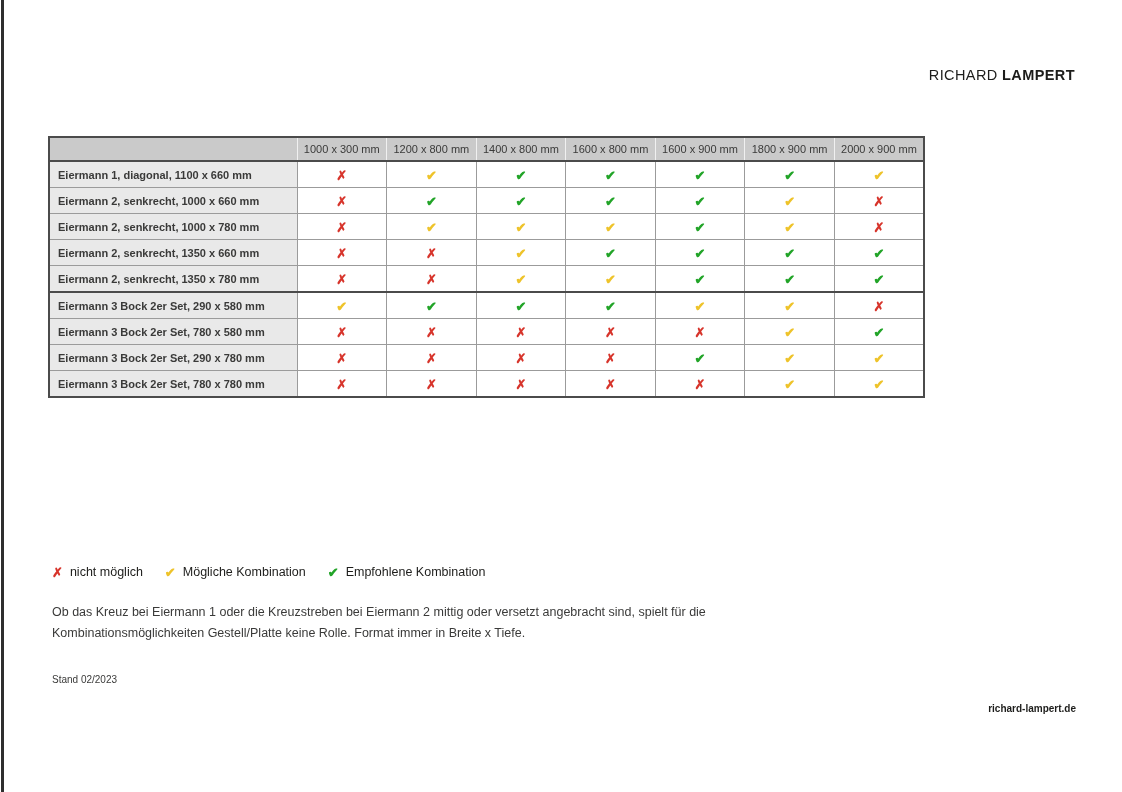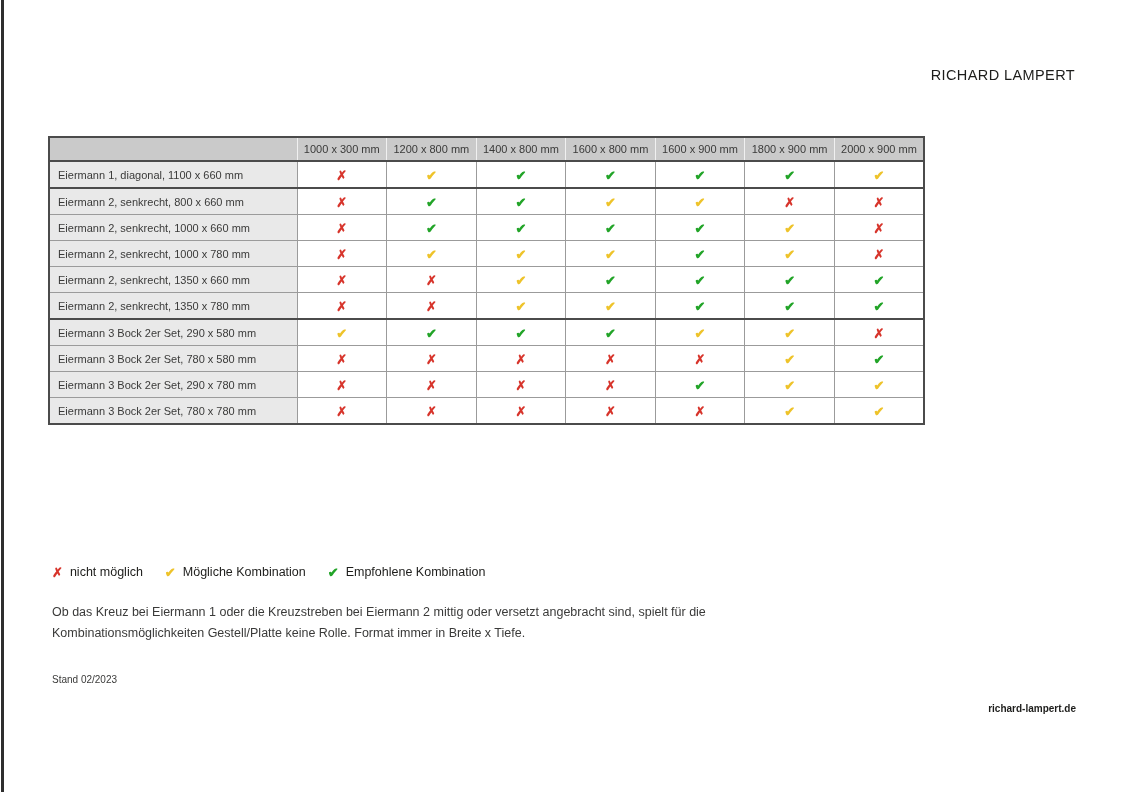--- a/index.html
+++ b/index.html
@@ -12,21 +12,21 @@
     overflow:hidden;
   }
   .edge-mark{
     position:absolute;left:1px;top:0;width:3px;height:792px;
     background:#2e2e2e;
   }
   .brand{
     position:absolute;top:67px;right:47px;
     font-size:14.5px;letter-spacing:.4px;color:#1d1d1b;
   }
-  .brand .b{font-weight:normal;margin-top:24px;}
+  .brand .b{font-weight:bold;margin-top:24px;}
   .title{
     position:absolute;left:48px;top:92px;width:877px;margin:0;
     text-align:center;font-size:13.5px;font-weight:bold;color:#1d1d1b;
   }
   .matrix{position:absolute;left:48px;top:136px;}
   table.grid{
     border-collapse:collapse;table-layout:fixed;width:877px;
     border:2px solid #4b4b4b;
   }
   table.grid th{
@@ -36,21 +36,21 @@
     border-left:1px solid #f0f0f0;
     border-bottom:2px solid #4b4b4b;
     white-space:nowrap;overflow:hidden;
   }
   table.grid th.corner{border-left:none;}
   table.grid td{
     height:25px;border:1px solid #9b9b9b;padding:0;
   }
   table.grid td.label{
     background:#e9e9e9;font-size:11px;color:#3a3a39;
-    padding-left:8px;white-space:nowrap;overflow:hidden;
+    padding-left:8px;white-space:nowrap;overflow:hidden;font-weight:bold;
   }
   table.grid td.mark{background:#ffffff;text-align:center;}
   table.grid td.mark span{font-size:13px;font-weight:bold;line-height:1;}
   table.grid tr.group-start td{border-top:2px solid #4b4b4b;}
   .legend{
     position:absolute;left:52px;top:565px;
     display:flex;align-items:center;gap:22px;
     font-size:12.5px;color:#1d1d1b;
   }
   .legend .item{display:flex;align-items:center;gap:7px;}
@@ -107,30 +107,20 @@
         <tbody>
           <tr>
             <td class="label">Eiermann 1, diagonal, 1100 x 660 mm</td>
             <td class="mark"><span style="color: rgb(215, 52, 43);">✗</span></td>
             <td class="mark"><span style="color: rgb(238, 195, 42);">✔</span></td>
             <td class="mark"><span style="color: rgb(34, 164, 40);">✔</span></td>
             <td class="mark"><span style="color: rgb(34, 164, 40);">✔</span></td>
             <td class="mark"><span style="color: rgb(34, 164, 40);">✔</span></td>
             <td class="mark"><span style="color: rgb(34, 164, 40);">✔</span></td>
             <td class="mark"><span style="color: rgb(238, 195, 42);">✔</span></td>
-          </tr>
-          <tr class="group-start">
-            <td class="label">Eiermann 2, senkrecht, 800 x 660 mm</td>
-            <td class="mark"><span style="color: rgb(215, 52, 43);">✗</span></td>
-            <td class="mark"><span style="color: rgb(34, 164, 40);">✔</span></td>
-            <td class="mark"><span style="color: rgb(34, 164, 40);">✔</span></td>
-            <td class="mark"><span style="color: rgb(238, 195, 42);">✔</span></td>
-            <td class="mark"><span style="color: rgb(238, 195, 42);">✔</span></td>
-            <td class="mark"><span style="color: rgb(215, 52, 43);">✗</span></td>
-            <td class="mark"><span style="color: rgb(215, 52, 43);">✗</span></td>
           </tr>
           <tr>
             <td class="label">Eiermann 2, senkrecht, 1000 x 660 mm</td>
             <td class="mark"><span style="color: rgb(215, 52, 43);">✗</span></td>
             <td class="mark"><span style="color: rgb(34, 164, 40);">✔</span></td>
             <td class="mark"><span style="color: rgb(34, 164, 40);">✔</span></td>
             <td class="mark"><span style="color: rgb(34, 164, 40);">✔</span></td>
             <td class="mark"><span style="color: rgb(34, 164, 40);">✔</span></td>
             <td class="mark"><span style="color: rgb(238, 195, 42);">✔</span></td>
             <td class="mark"><span style="color: rgb(215, 52, 43);">✗</span></td>

